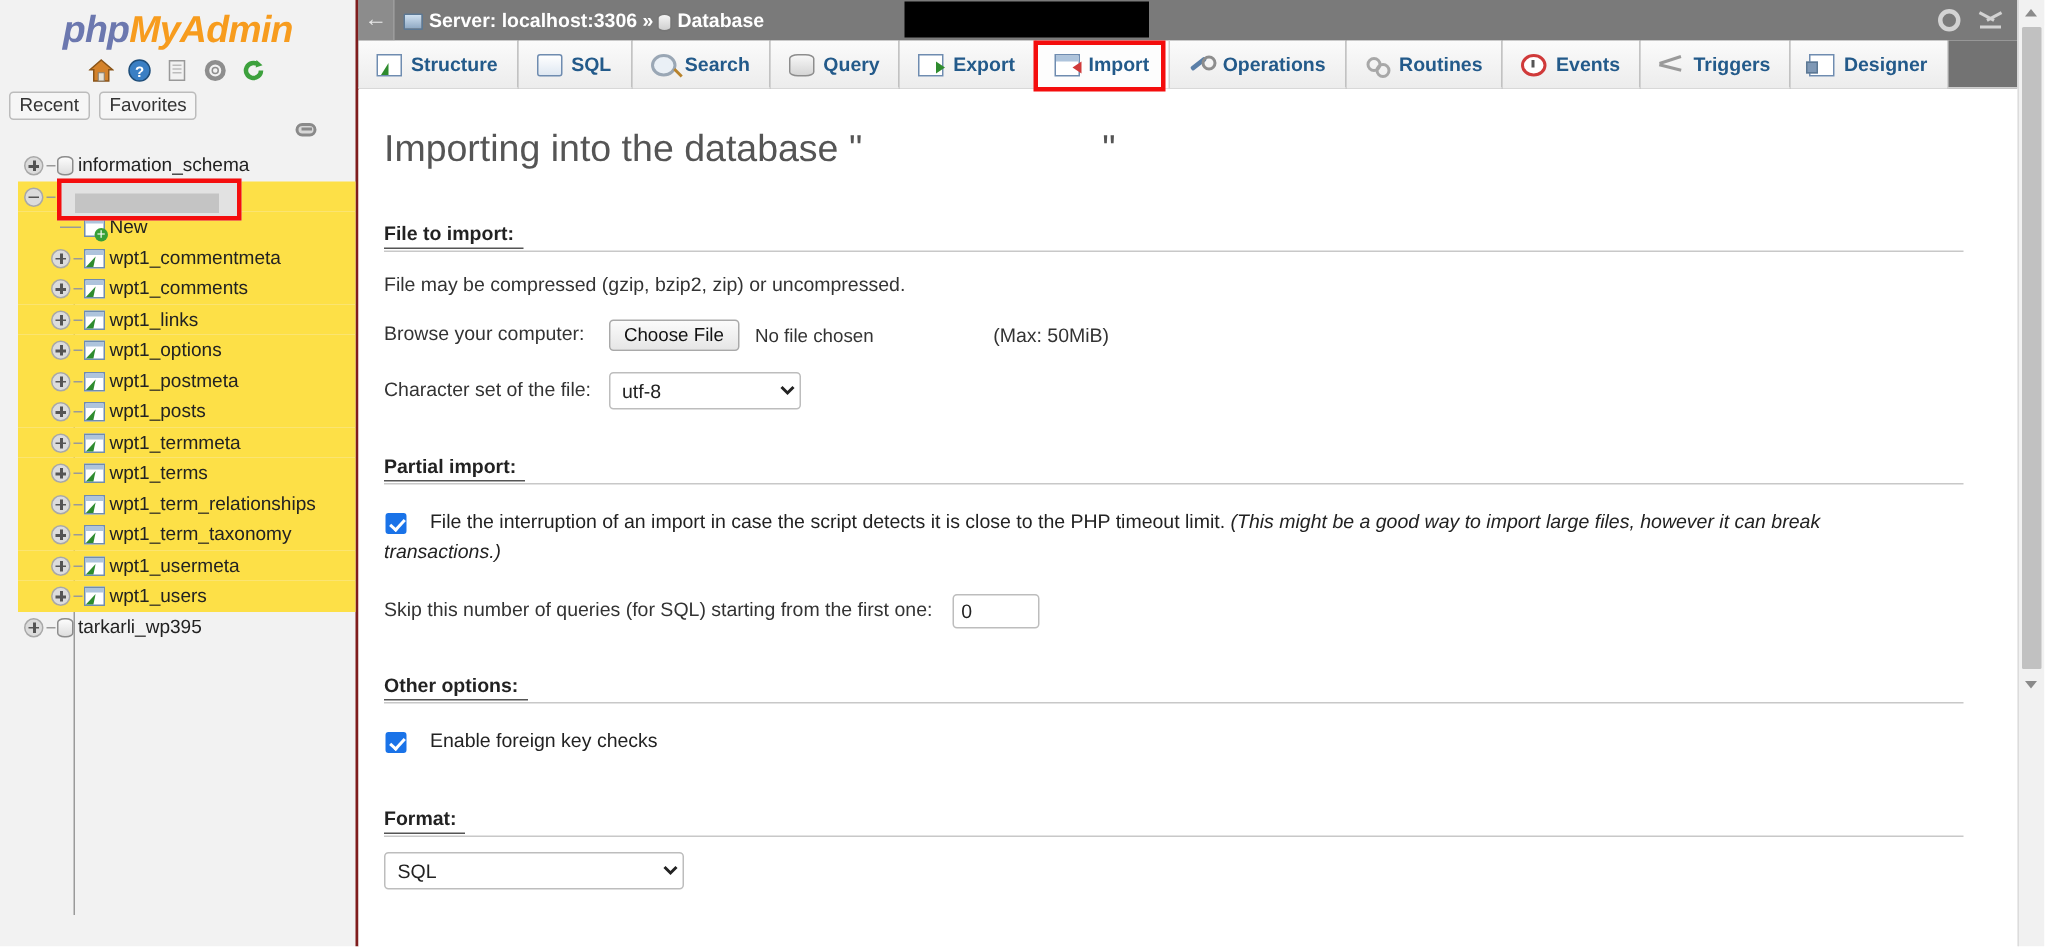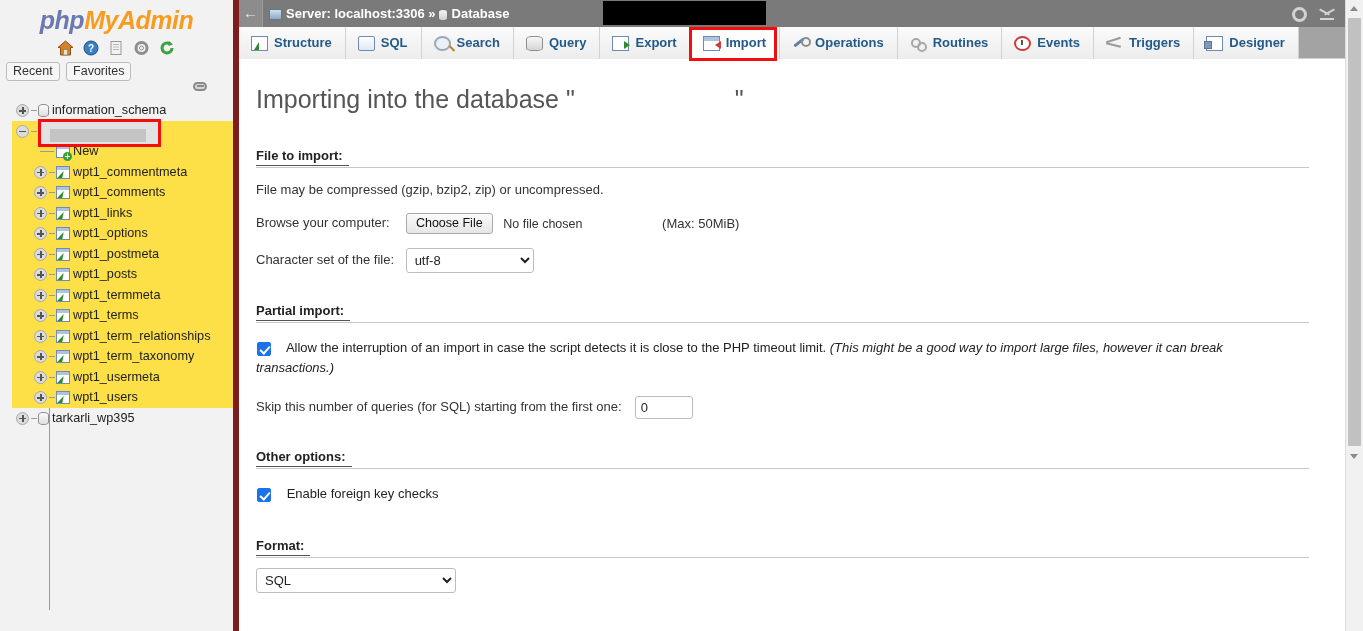--- a/index.html
+++ b/index.html
@@ -11,21 +11,21 @@
     background: #fff;
   }
 
   #app { position: relative; width: 1363px; height: 631px; }
 
   
   #sidebar {
     position: absolute; left: 0; top: 0;
     width: 239px; height: 631px;
     background: #f2f2f2;
-    border-right: 6px solid #7f1d1d;
+    border-right: 2px solid #7f1d1d;
     overflow: hidden;
   }
   #pma-logo {
     text-align: center;
     padding-top: 6px;
     font-size: 25px;
     font-weight: bold;
     font-style: italic;
     letter-spacing: -0.5px;
     font-family: "Liberation Sans", sans-serif;
@@ -292,21 +292,21 @@
     position:absolute; left:1px; top:10px;
     width:14px; height:2px; background:#d3d3d3;
     display:block;
   }
 
   
   #tabbar {
     position: absolute;
     left: 239px; top: 27px;
     width: 1106px; height: 32px;
-    background: #a3a3a3;
+    background: #737373;
     border-bottom: 1px solid #cfcfcf;
   }
   .tab {
     position: relative;
     float: left;
     height: 32px;
     line-height: 32px;
     padding: 0 13px 0 12px;
     font-size: 13px;
     font-weight: bold;
@@ -670,21 +670,21 @@
     </div>
 
     
     <div class="sec-head" style="margin-top:30px;">
       <span class="lbl">Partial import:</span>
       <span class="rule"></span>
     </div>
 
     <div class="cb-line">
       <input type="checkbox" class="cb" checked="" style="">
-      <span>Allow the interruption of an import in case the script detects it is close to the PHP timeout limit.</span>
+      <span>File the interruption of an import in case the script detects it is close to the PHP timeout limit.</span>
       <em>(This might be a good way to import large files, however it can break transactions.)</em>
     </div>
 
     <div class="row" style="margin-top:18px;">
       <span>Skip this number of queries (for SQL) starting from the first one:</span>
       <span style="display:inline-block;width:6px"></span>
       <input type="text" class="pma-text" value="0" style="">
     </div>
 
     

